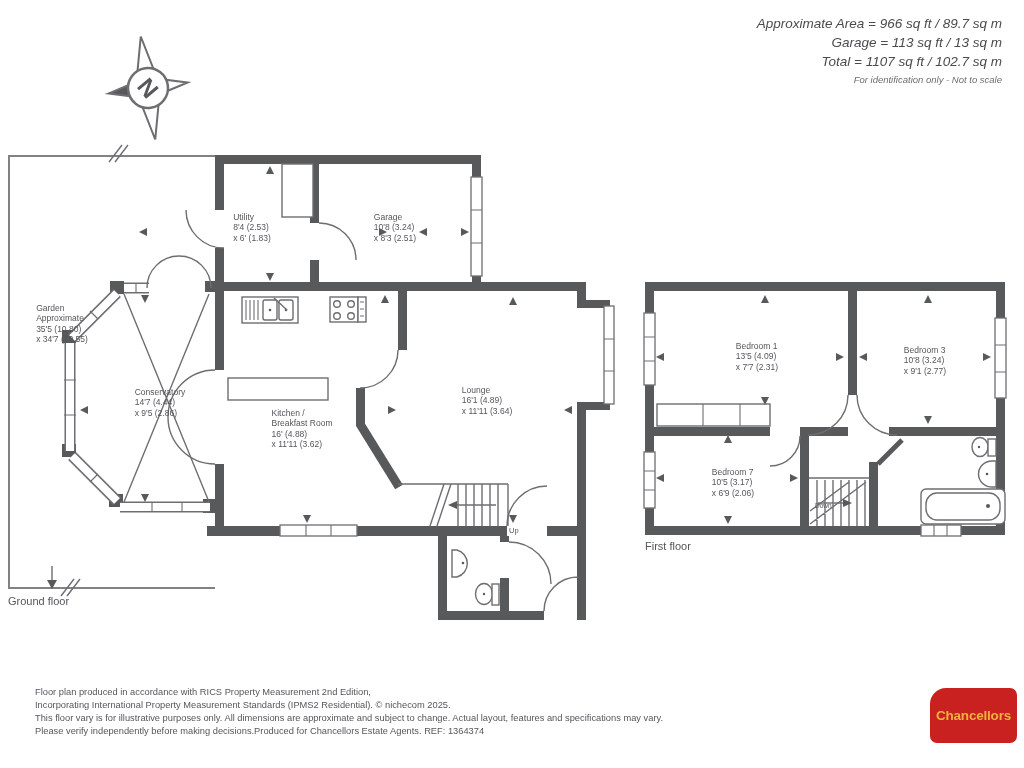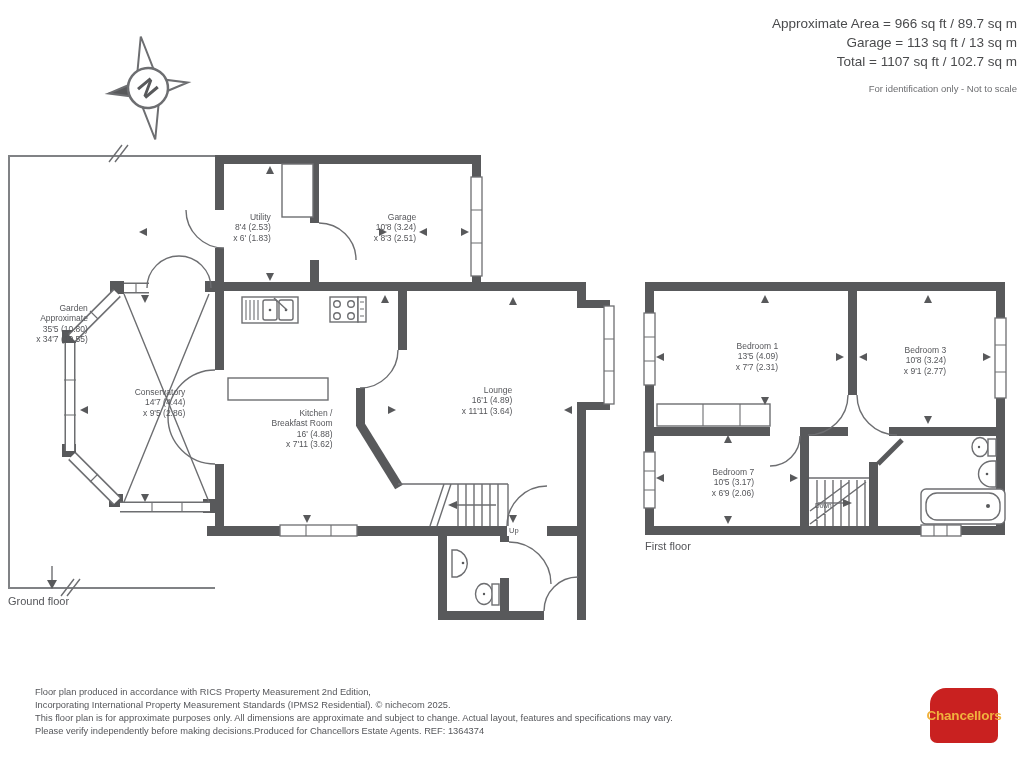--- a/index.html
+++ b/index.html
@@ -13,31 +13,31 @@
   svg .walls{fill:var(--wall);}
   svg .wallLine{stroke:var(--wall);stroke-width:9;}
   svg .thin{stroke:var(--line);stroke-width:1.4;fill:none;}
   svg .fence{stroke:#808285;stroke-width:2;fill:none;}
   svg .win{fill:#fff;stroke:var(--line);stroke-width:1.3;}
   svg .winline{stroke:var(--line);stroke-width:1.1;fill:none;}
   svg .fix{fill:#fff;stroke:var(--line);stroke-width:1.4;}
   svg .mk{fill:var(--wall);}
   svg .bandO{stroke:var(--line);stroke-width:11;}
   svg .bandI{stroke:#fff;stroke-width:8;}
-  .header{position:absolute;right:7px;top:14px;text-align:right;color:var(--header);}
+  .header{position:absolute;right:22px;top:14px;text-align:right;color:var(--header);font-style:italic;}
   .header .big{font-size:13.5px;line-height:19px;}
-  .header .small{font-size:9.5px;margin-top:12px;color:var(--line);}
-  .room-label{position:absolute;transform:translateX(-50%);text-align:right;
+  .header .small{font-size:9.5px;margin-top:3px;color:var(--line);}
+  .room-label{position:absolute;transform:translateX(-50%);text-align:left;
       font-size:8.5px;line-height:10.3px;white-space:nowrap;color:var(--text);}
   .room-label span{display:block;}
   .tiny-label{position:absolute;font-size:7.5px;color:var(--text);margin-top:28px;}
   .floor-label{position:absolute;font-size:11px;color:var(--text);}
   .footer{position:absolute;left:35px;top:686px;font-size:9.3px;line-height:13px;color:var(--text);}
   .footer div{white-space:nowrap;}
-  .logo{position:absolute;left:930px;top:688px;width:68px;height:55px;
+  .logo{position:absolute;left:930px;top:688px;width:87px;height:55px;
       background:var(--logo_bg);border-radius:16px 7px 7px 7px;
       display:flex;align-items:center;justify-content:center;
       color:var(--logo_fg);font-weight:bold;font-size:13.5px;letter-spacing:-0.2px;}
 </style>
 </head>
 <body>
 
 <svg class="abs" style="left:0;top:0" width="1024" height="768" viewBox="0 0 1024 768">
 
   <g transform="translate(148,88) rotate(-8)" stroke="#6d6e71" fill="#fff" stroke-width="2">
@@ -280,21 +280,21 @@
 </div>
 <div class="room-label" style="left:160px;top:387px">
   <span>Conservatory</span>
   <span>14'7 (4.44)</span>
   <span>x 9'5 (2.86)</span>
 </div>
 <div class="room-label" style="left:302px;top:408px">
   <span>Kitchen /</span>
   <span>Breakfast Room</span>
   <span>16' (4.88)</span>
-  <span>x 7'11 (3.62)</span>
+  <span>x 11'11 (3.62)</span>
 </div>
 <div class="room-label" style="left:487px;top:385px">
   <span>Lounge</span>
   <span>16'1 (4.89)</span>
   <span>x 11'11 (3.64)</span>
 </div>
 <div class="room-label" style="left:757px;top:341px">
   <span>Bedroom 1</span>
   <span>13'5 (4.09)</span>
   <span>x 7'7 (2.31)</span>
@@ -312,19 +312,19 @@
 
 <div class="tiny-label" style="left:509px;top:498px">Up</div>
 <div class="tiny-label" style="left:815px;top:474px;font-size:6.5px">Down</div>
 
 <div class="floor-label" style="left:8px;top:595px">Ground floor</div>
 <div class="floor-label" style="left:645px;top:540px">First floor</div>
 
 <div class="footer">
   <div>Floor plan produced in accordance with RICS Property Measurement 2nd Edition,</div>
   <div>Incorporating International Property Measurement Standards (IPMS2 Residential).   © nichecom 2025.</div>
-  <div>This floor plan is for approximate purposes only. All dimensions are approximate and subject to change. Actual layout, features and specifications may vary.</div>
+  <div>This floor vary is for illustrative purposes only. All dimensions are approximate and subject to change. Actual layout, features and specifications may vary.</div>
   <div>Please verify independently before making decisions.Produced for Chancellors Estate Agents.   REF: 1364374</div>
 </div>
 
 <div class="logo">
   <span>Chancellors</span>
 </div>
 
 </body></html>

